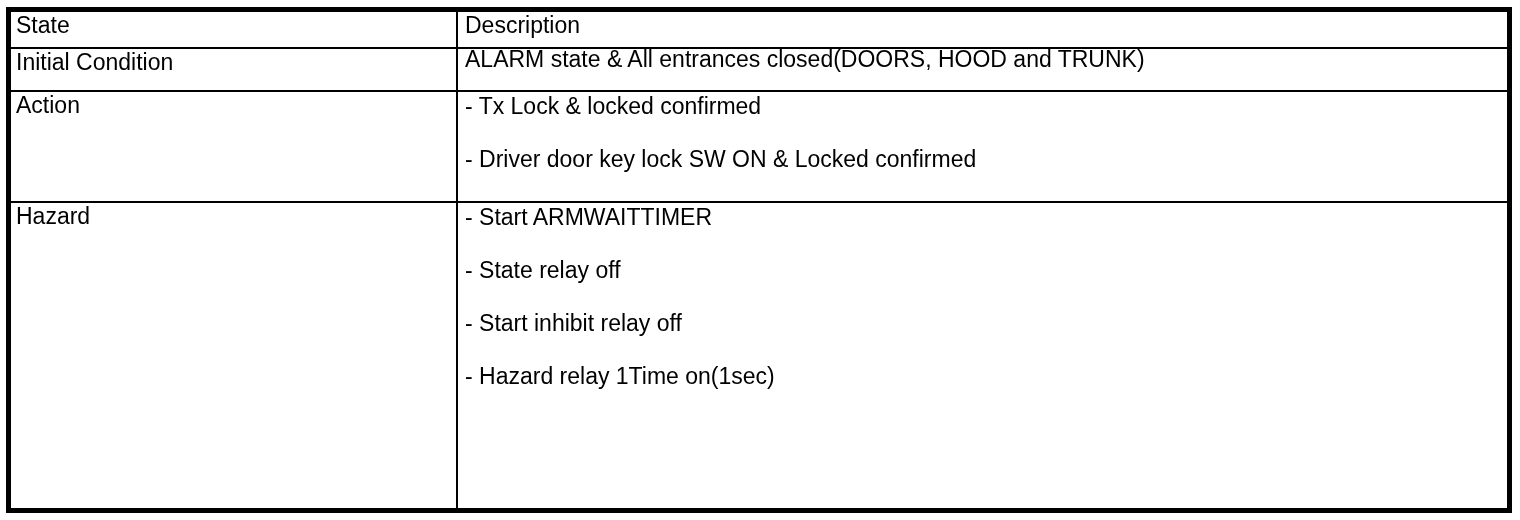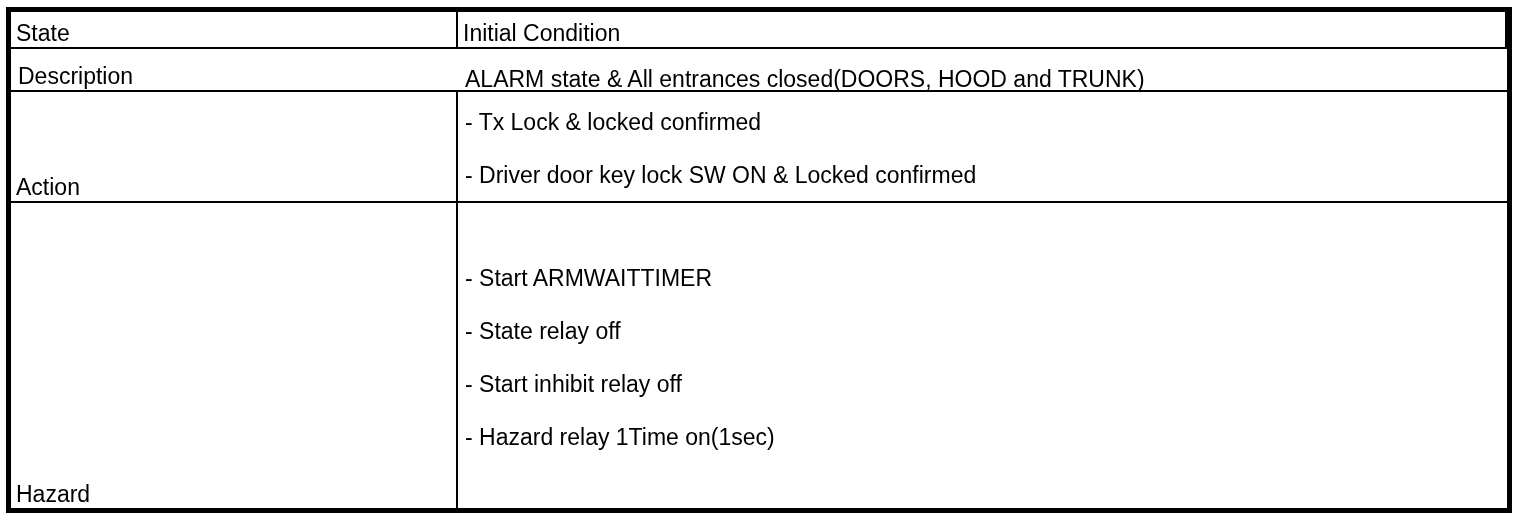--- a/index.html
+++ b/index.html
@@ -41,55 +41,54 @@
     overflow: hidden;
   }
   .state-col {
     border-right: 2px solid #000000;
   }
   .row-line {
     border-bottom: 2px solid #000000;
   }
   .v-center {
     display: flex;
-    align-items: flex-end;
+    align-items: flex-start;
     padding-left: 5px;
   }
   .desc-pad {
     padding-left: 7px;
   }
   .multi {
     display: flex;
     flex-direction: column;
     gap: 32px;
     padding-top: 4px;
     padding-left: 7px;
-    justify-content: center;
   }
   .line {
     line-height: 21px;
     white-space: nowrap;
   }
 </style>
 </head>
 <body>
 
 <div class="page">
   <div class="table-frame">
     <div class="grid">
 
       <div class="cell state-col row-line v-center">
         <span>State</span>
       </div>
+      <div class="cell row-line v-center desc-pad">
+        <span>Description</span>
+      </div>
+
       <div class="cell state-col row-line v-center">
         <span>Initial Condition</span>
-      </div>
-
-      <div class="cell row-line v-center desc-pad">
-        <span>Description</span>
       </div>
       <div class="cell row-line v-center desc-pad">
         <span class="line">ALARM state &amp; All entrances closed(DOORS, HOOD and TRUNK)</span>
       </div>
 
       <div class="cell state-col row-line v-center">
         <span>Action</span>
       </div>
       <div class="cell row-line multi">
         <span class="line">- Tx Lock &amp; locked confirmed</span>

